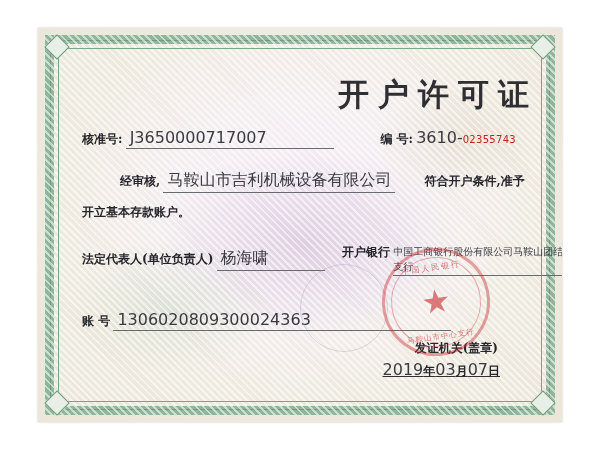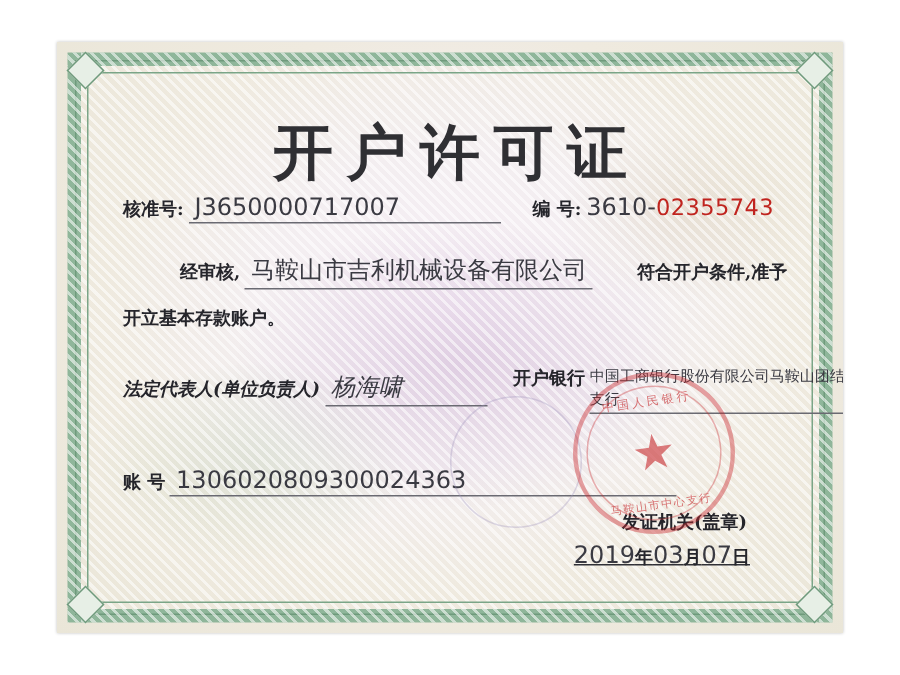--- a/index.html
+++ b/index.html
@@ -97,23 +97,23 @@
 
   
   .content {
     position: absolute;
     left: 24px; top: 24px; right: 24px; bottom: 24px;
   }
   .title {
     position: absolute;
     left: 0; right: 0;
     top: 22px;
-    text-align: center;
+    text-align: right;
     font-family: "DejaVu Serif", "Liberation Serif", serif;
-    font-size: 40px;
+    font-size: 31px;
     font-weight: bold;
     letter-spacing: 9px;
     color: #2f2f33;
     text-indent: 9px;
   }
   .row {
     position: absolute;
     font-size: 11.5px;
     color: #303036;
     white-space: nowrap;
@@ -130,30 +130,30 @@
     color: #3a3a42;
   }
   .val-sm {
     font-family: "DejaVu Sans", sans-serif;
     font-size: 10px;
     color: #3a3a42;
   }
   .red {
     color: #c0241f;
     font-family: "DejaVu Sans", sans-serif;
-    font-size: 15px;
+    font-size: 10px;
     letter-spacing: 0.3px;
   }
 
   
   #r-approval { left: 20px; top: 76px; }
   #r-number   { right: 22px; top: 76px; }
   #r-body1    { left: 58px; top: 118px; }
   #r-body2    { left: 20px; top: 152px; }
-  #r-legal    { left: 20px; top: 196px; font-style: italic; }
+  #r-legal    { left: 20px; top: 196px; }
   #r-bank     { left: 280px; top: 192px; }
   #r-account  { left: 20px; top: 258px; }
   #r-issuer   { right: 40px; top: 288px; }
   #r-date     { right: 38px; top: 308px; text-decoration: underline; }
 
   .underline {
     border-bottom: 1px solid #6a6a72;
     display: inline-block;
     padding: 0 4px 1px 4px;
     min-width: 120px;

